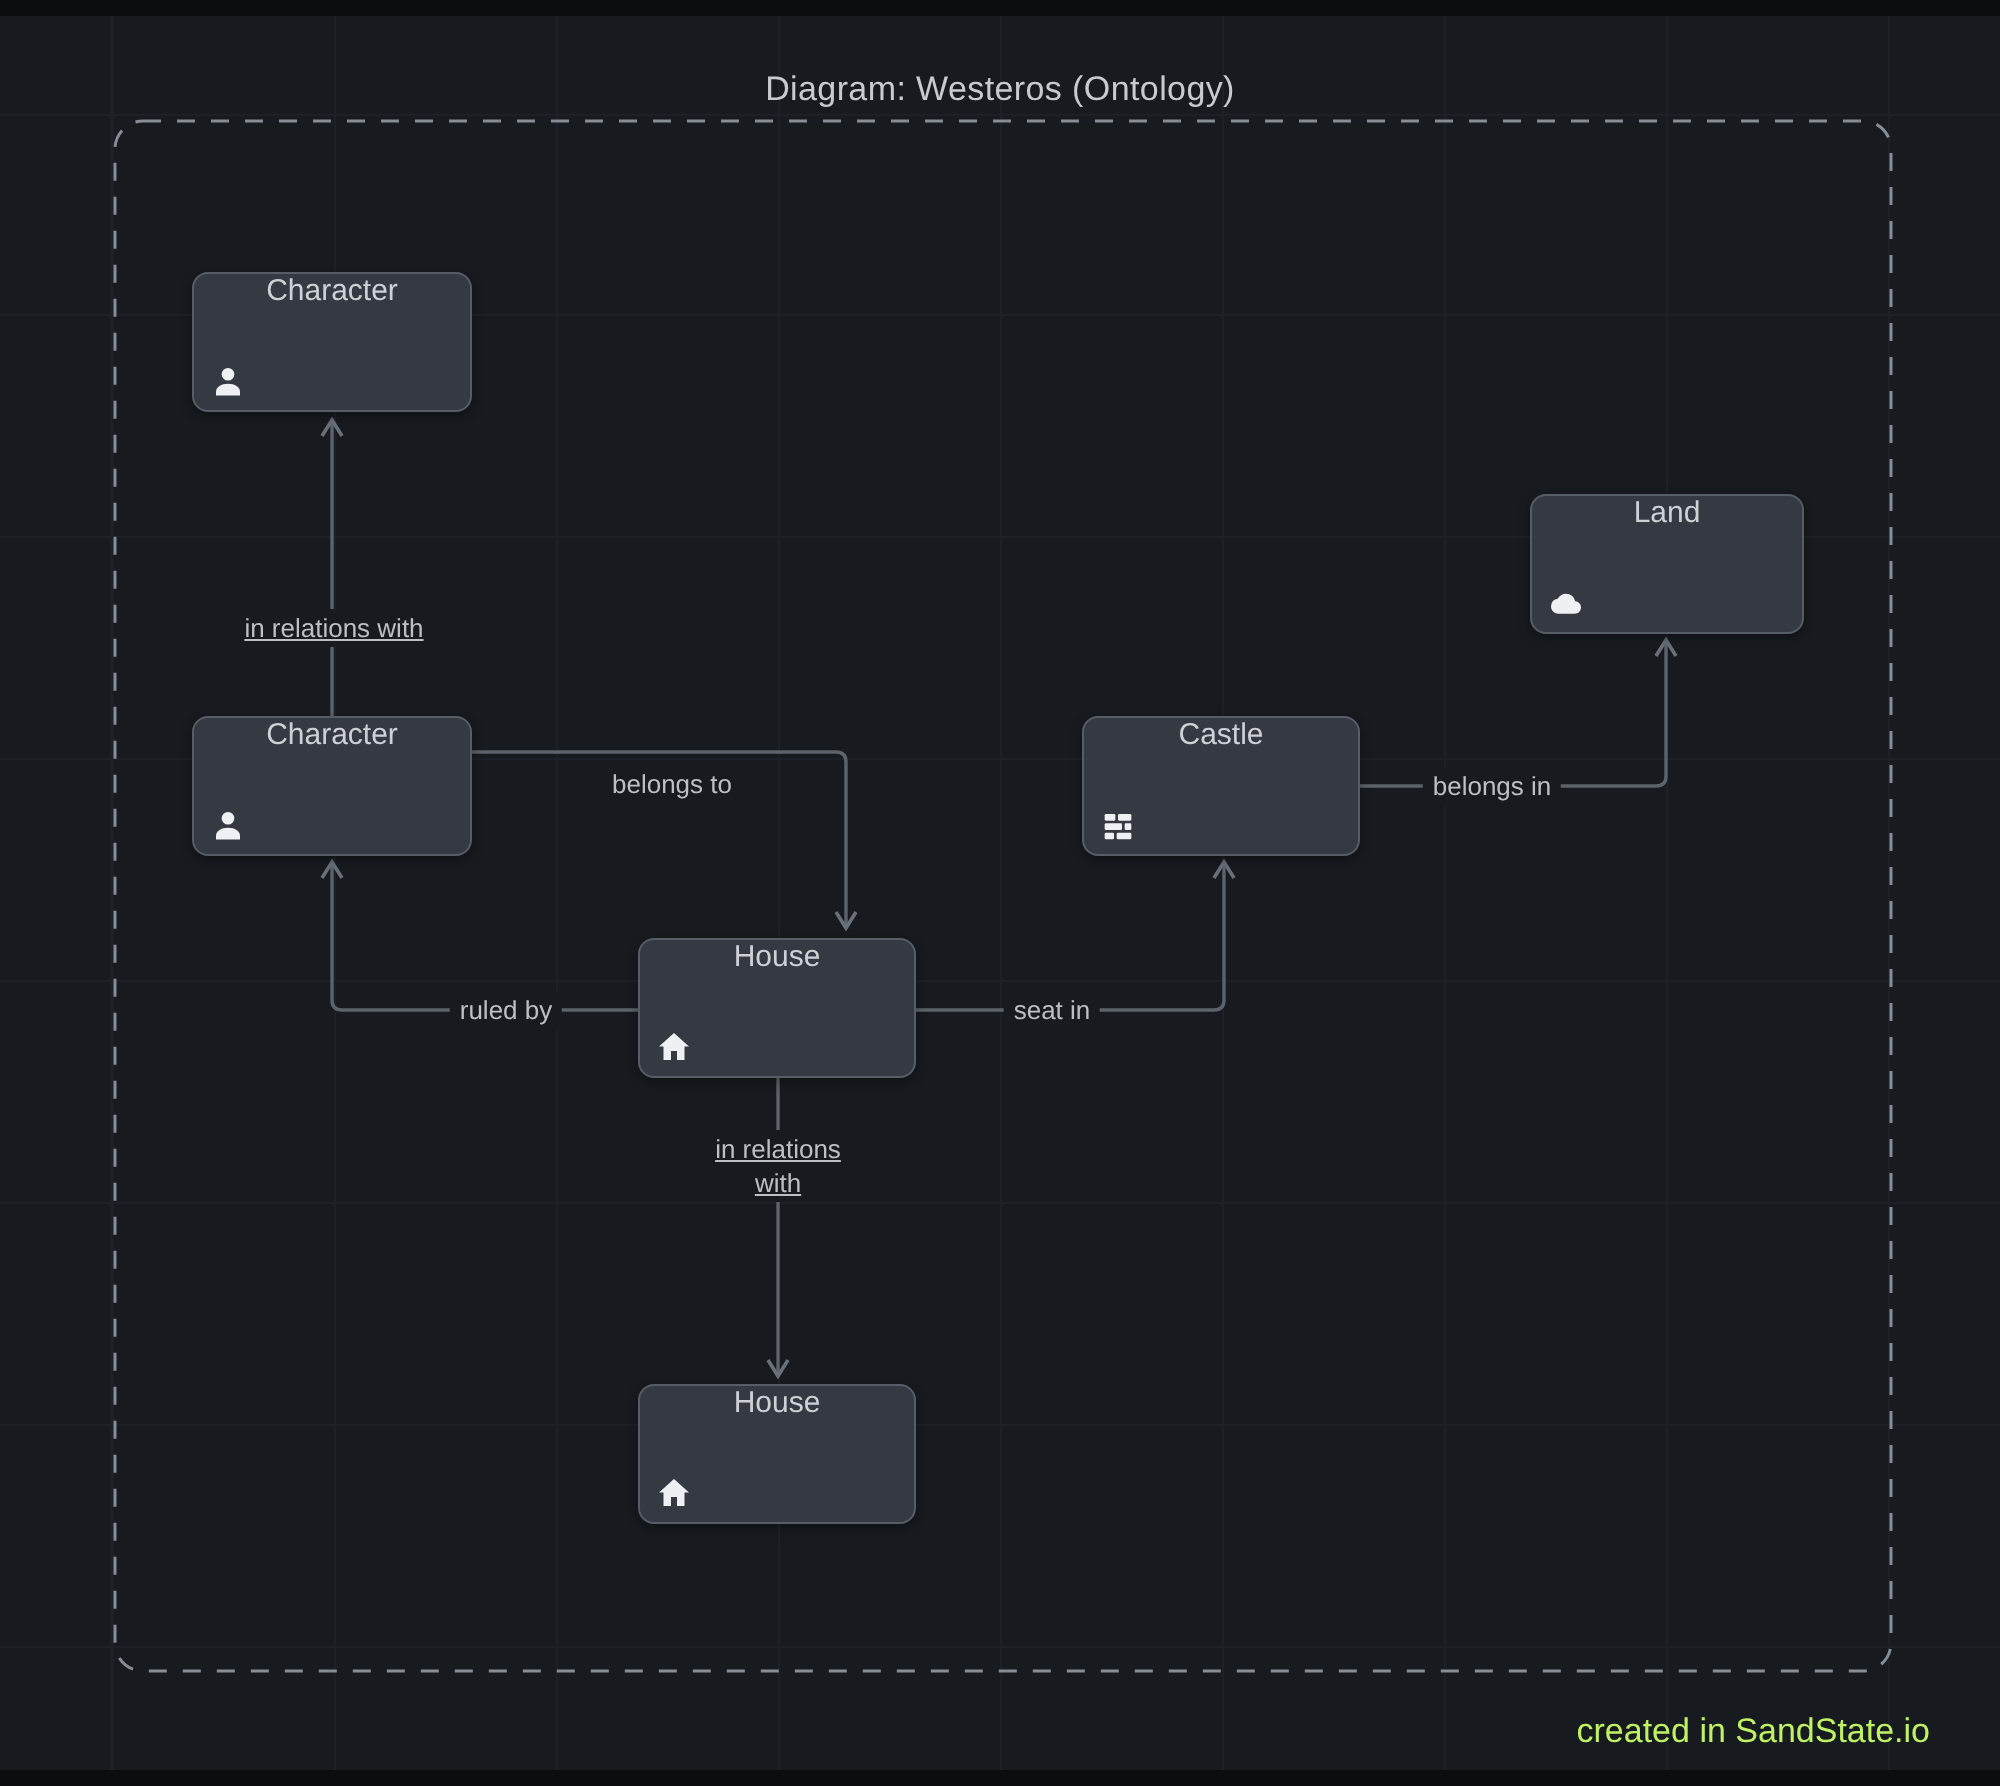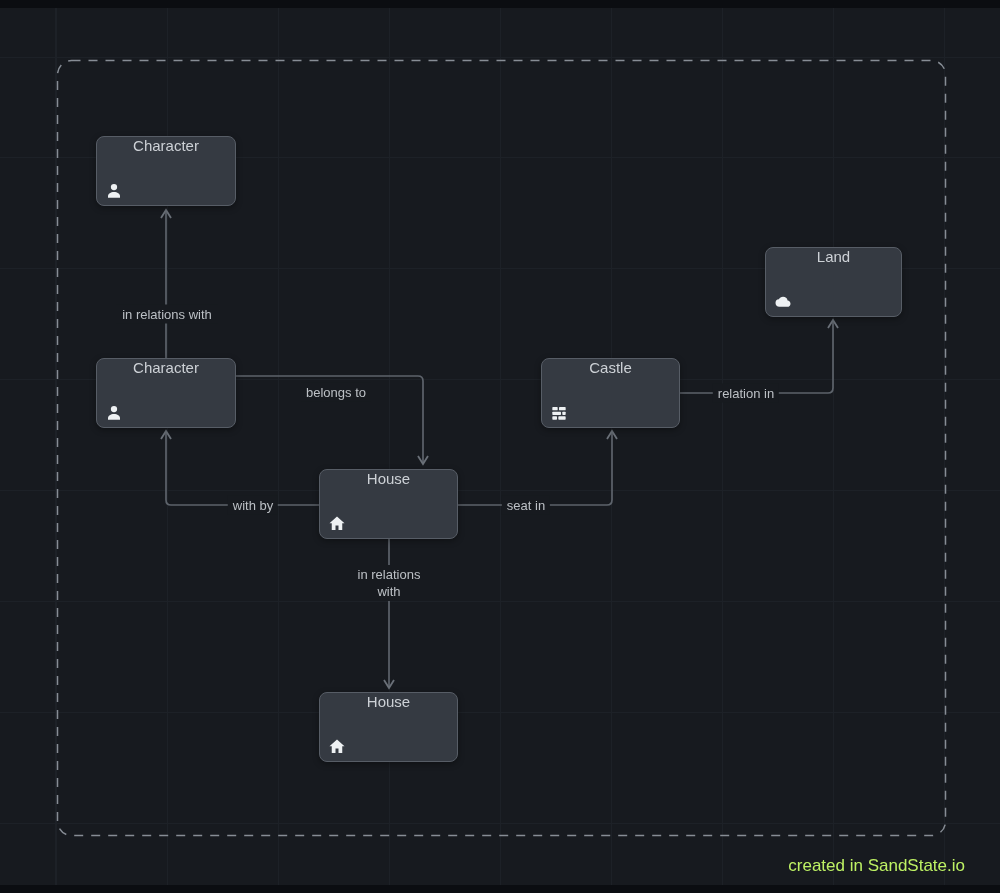--- a/index.html
+++ b/index.html
@@ -46,34 +46,35 @@
     position: absolute; left: 8px; bottom: 5px;
     width: 18px; height: 18px; fill: #eef1f3;
   }
 
   .elabel {
     position: absolute; transform: translate(-50%, -50%);
     background: #171a1f;
     color: #bcc0c5; font-size: 13px; line-height: 17px;
     padding: 1px 5px; text-align: center; white-space: nowrap;
   }
-  .elabel.wrap { white-space: normal; }
+  .elabel.wrap { white-space: normal; text-decoration: underline; }
 
   .footer-credit {
     position: absolute; right: 35px; top: 856px;
     color: #bef264; font-size: 17px;
   }
 </style>
 </head>
 <body>
 
 <div id="app">
 
   <div class="canvas-bg"></div>
 
+  <div class="diagram-title">Diagram: Westeros (Ontology)</div>
 
   <svg class="overlay" viewBox="0 0 1000 893">
     <defs>
       <marker id="arrow" markerUnits="userSpaceOnUse" markerWidth="14" markerHeight="14" viewBox="0 0 14 14" refX="11" refY="7" orient="auto">
         <path d="M3,2 L11,7 L3,12" fill="none" stroke="#6a7078" stroke-width="1.8"></path>
       </marker>
     </defs>
 
     <rect class="frame" x="57.5" y="60.5" width="888" height="775" rx="14"></rect>
 
@@ -129,20 +130,20 @@
 
   <div class="node" style="left:319px; top:692px; width:139px; height:70px">
     <span class="node-label">House</span>
     <svg class="node-icon" viewBox="0 0 24 24">
       <path d="M10 20v-6h4v6h5v-9h3L12 2 2 11h3v9z"></path>
     </svg>
   </div>
 
   <div class="elabel wrap" style="left:167px; top:314px; width:92px">in relations with</div>
   <div class="elabel" style="left:336px; top:392px">belongs to</div>
-  <div class="elabel" style="left:253px; top:505px">with by</div>
+  <div class="elabel" style="left:253px; top:505px">ruled by</div>
   <div class="elabel" style="left:526px; top:505px">seat in</div>
-  <div class="elabel" style="left:746px; top:393px">relation in</div>
+  <div class="elabel" style="left:746px; top:393px">belongs in</div>
   <div class="elabel wrap" style="left:389px; top:583px; width:88px">in relations with</div>
 
   <div class="footer-credit">created in SandState.io</div>
 
 </div>
 
 </body></html>

